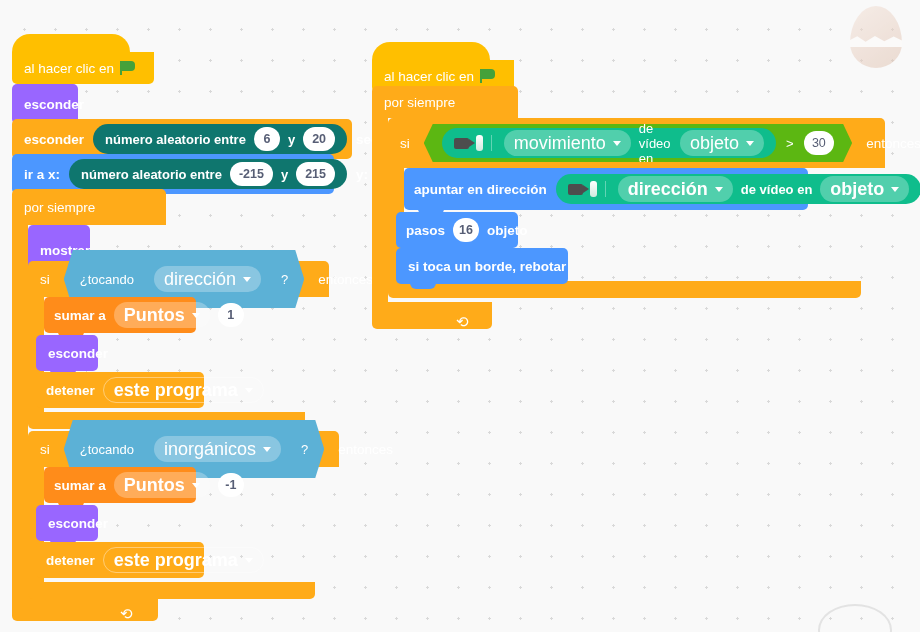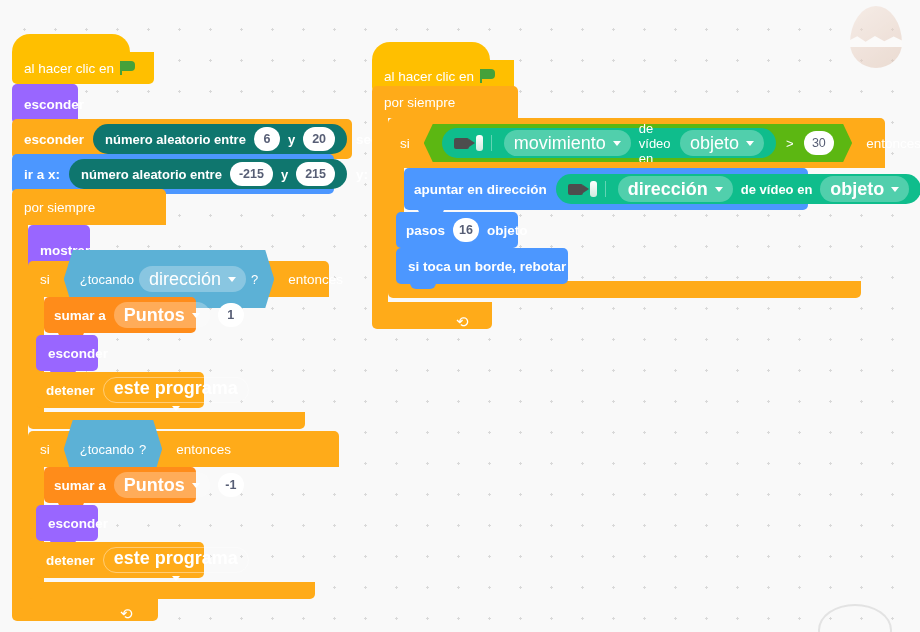--- a/index.html
+++ b/index.html
@@ -46,24 +46,24 @@
   .cblock .bot{position:absolute;left:0;border-radius:0 0 5px 5px;}
   .cblock .loopico{position:absolute;color:#fff;font-size:15px;line-height:1;}
 
   
   .oval{background:#fff;border-radius:999px;display:inline-flex;align-items:center;
         justify-content:center;min-width:26px;height:24px;padding:0 9px;
         color:#575E75;font-size:12.5px;box-sizing:border-box;}
   .drop{border-radius:999px;display:inline-flex;align-items:center;gap:7px;
         height:26px;padding:0 10px;color:#fff;font-size:18px;box-sizing:border-box;}
   .drop.light{background:rgba(255,255,255,0.28);}
-  .drop.outline{background:transparent;border:1.3px solid rgba(255,255,255,0.4);flex-direction:column;}
+  .drop.outline{background:transparent;border:1.3px solid rgba(255,255,255,0.4);}
   .drop .arr{width:0;height:0;border-left:4.5px solid transparent;
              border-right:4.5px solid transparent;border-top:5px solid #fff;}
-  .hex{display:inline-flex;align-items:center;gap:5px;height:30px;padding:14px 16px;
+  .hex{display:inline-flex;align-items:center;gap:20px;height:30px;padding:14px 16px;
        color:#fff;font-size:13px;
        clip-path:polygon(9px 0, calc(100% - 9px) 0, 100% 50%, calc(100% - 9px) 100%, 9px 100%, 0 50%);}
 
   
   .rep{display:inline-flex;align-items:center;gap:8px;height:30px;padding:0 12px;
        border-radius:999px;color:#fff;font-size:13px;}
 
   
   .cam{display:inline-flex;align-items:center;gap:2px;padding-right:8px;
        border-right:1.5px solid rgba(255,255,255,0.35);margin-right:4px;}
@@ -191,20 +191,24 @@
         <span>este programa</span>
         <span class="arr"></span>
       </span>
     </div>
 
     <div class="cblock" style="left:28px;top:431px;">
       <div class="top c-control" style="width:287px;height:36px;gap:14px;">
         <span>si</span>
         <span class="hex c-sensing">
           <span>¿tocando</span>
+          <span class="drop light">
+            <span>inorgánicos</span>
+            <span class="arr"></span>
+          </span>
           <span>?</span>
         </span>
         <span>entonces</span>
       </div>
       <div class="spine c-control" style="top:36px;height:115px;"></div>
       <div class="bot c-control" style="top:151px;width:287px;height:17px;"></div>
     </div>
 
     <div class="blk c-variables" style="left:44px;top:467px;width:152px;height:36px;border-radius:5px;padding:0 10px;gap:8px;">
       <span>sumar a</span>

